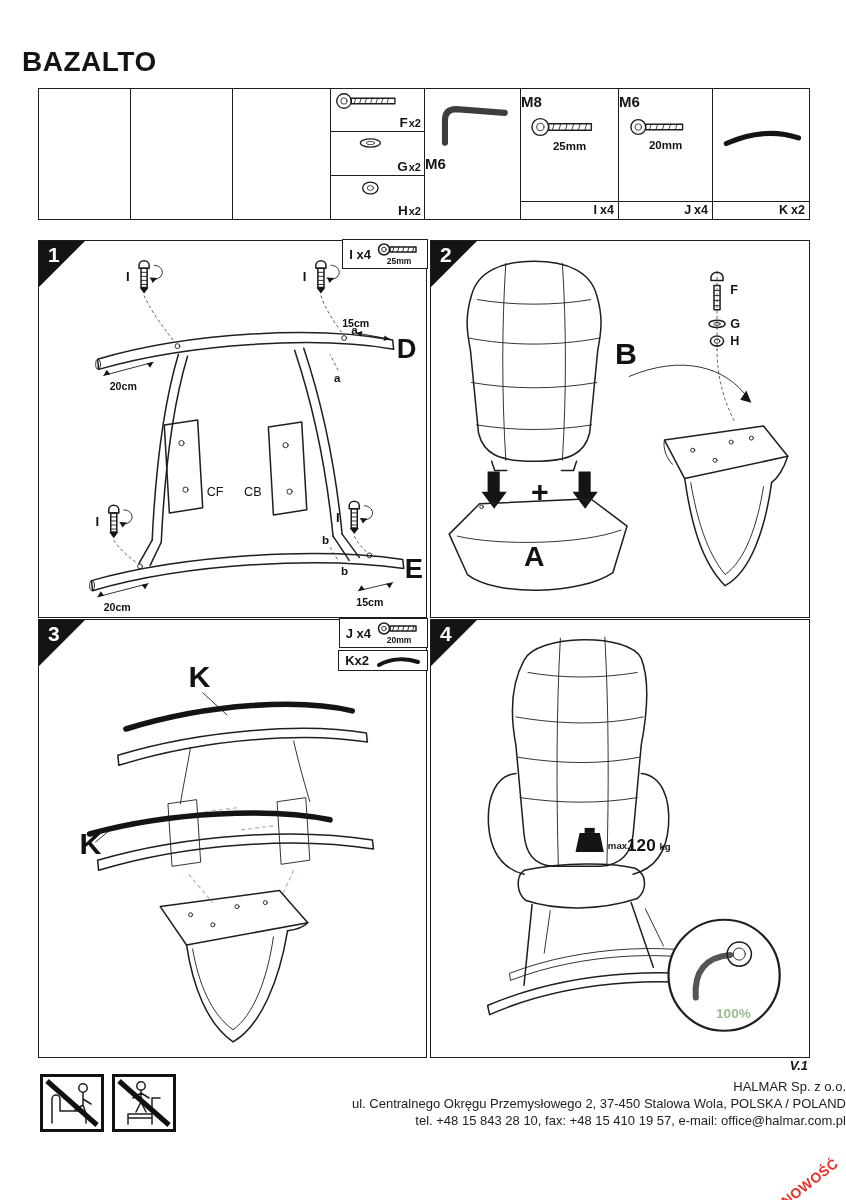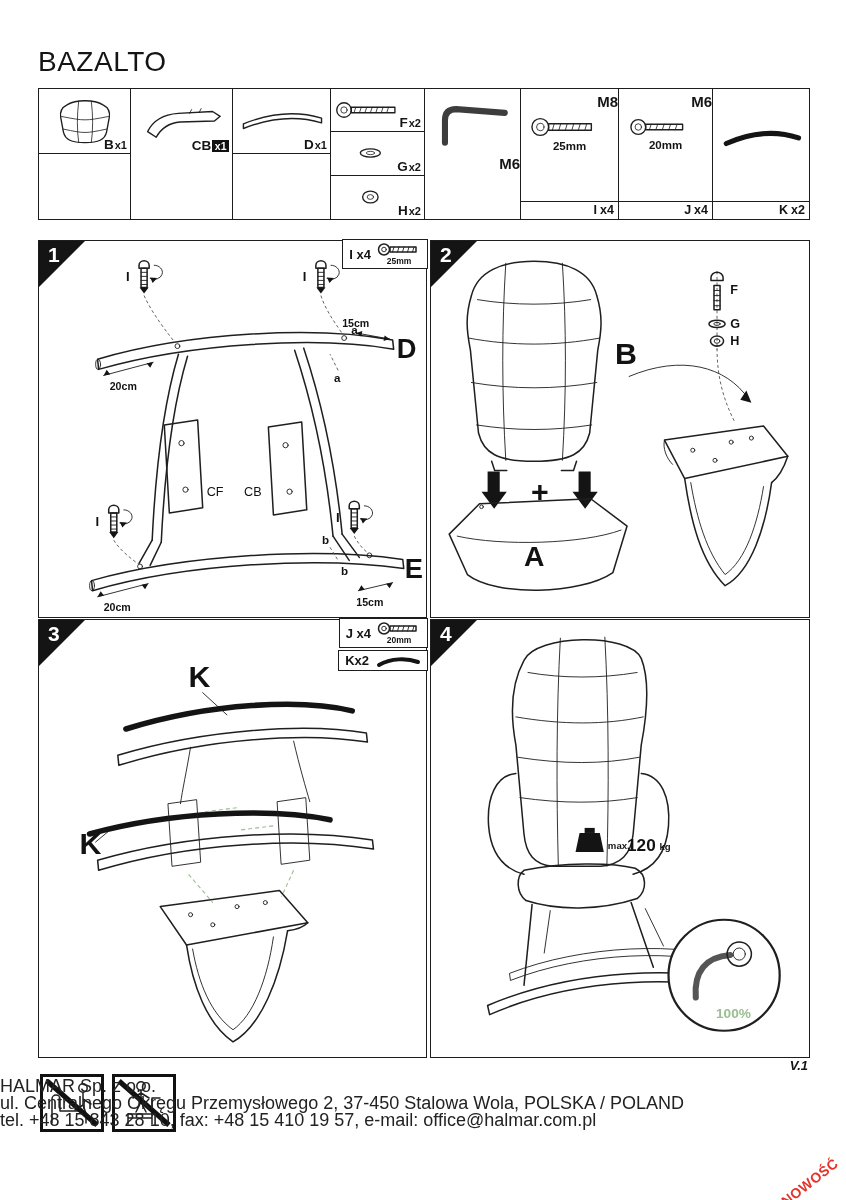--- a/index.html
+++ b/index.html
@@ -1,32 +1,32 @@
 <!DOCTYPE html>
 <html><head>
 <meta charset="utf-8">
 <style>
   html,body{margin:0;padding:0;}
   body{width:846px;height:1200px;background:#fff;font-family:"Liberation Sans",sans-serif;color:#141414;position:relative;overflow:hidden;}
   .abs{position:absolute;}
-  .title{left:38px;top:46px;font-size:28px;font-weight:normal;letter-spacing:.5px;}
+  .title{left:22px;top:46px;font-size:28px;font-weight:bold;letter-spacing:.5px;}
 
   
   .ptable{position:absolute;left:38px;top:88px;width:770px;height:130px;border:1.8px solid #1d1d1d;display:flex;}
   .ptcol{position:relative;border-right:1.8px solid #1d1d1d;height:100%;box-sizing:border-box;display:flex;flex-direction:column;}
   .ptcol:last-child{border-right:none;text-decoration:underline;}
-  .ptsub{position:relative;box-sizing:border-box;width:100%;display:flex;align-items:center;justify-content:center;}
+  .ptsub{position:relative;box-sizing:border-box;width:100%;display:flex;justify-content:center;}
   .h2{height:50%;}
   .h3{height:33.33%;}
   .bline{border-bottom:1.3px solid #1d1d1d;}
   .plab{position:absolute;right:3px;bottom:1px;font-size:12px;white-space:nowrap;}
   .plab b{font-size:13.5px;}
   .plab .cnt{font-size:11px;font-weight:bold;margin-left:1px;}
   .plab .badge{background:#111;color:#fff;padding:0 2.5px;font-size:10.5px;}
-  .sizehdr{font-size:15px;font-weight:bold;text-align:right;margin-top:4px;}
+  .sizehdr{font-size:15px;font-weight:bold;text-align:left;margin-top:4px;}
   .lenlab{font-size:11.5px;font-weight:bold;text-align:center;}
   .botlab{position:absolute;left:0;right:0;bottom:0;border-top:1.2px solid #1d1d1d;text-align:right;padding:1px 4px 2px 0;font-size:12.5px;font-weight:bold;box-sizing:border-box;}
   .botlab span{margin-left:3px;margin-top:6px;}
 
   
   .panel{position:absolute;border:1.8px solid #1d1d1d;background:#fff;}
   .fig{position:absolute;left:0;top:0;width:100%;height:100%;}
   .tri{position:absolute;top:0;left:0;width:0;height:0;border-top:46px solid #141414;border-right:46px solid transparent;}
   .tri span{position:absolute;left:9px;top:-44px;color:#fff;font-size:21px;font-weight:bold;}
   .inset{position:absolute;background:#fff;border:1.6px solid #1d1d1d;display:flex;align-items:center;gap:6px;padding:2px 6px;}
@@ -42,60 +42,37 @@
   .dshg{fill:none;stroke:#9cbd92;stroke-width:1.1;stroke-dasharray:4 3;}
   .thick{fill:none;stroke:#141414;stroke-width:5.5;stroke-linecap:round;}
   text.lbl{font-family:"Liberation Sans",sans-serif;font-weight:bold;fill:#121212;}
   text.lbn{font-family:"Liberation Sans",sans-serif;font-weight:normal;fill:#121212;}
   text.grn{font-family:"Liberation Sans",sans-serif;font-weight:bold;fill:#9cbd92;}
 
   
   .v1{right:38px;top:1058px;font-size:13px;font-weight:bold;font-style:italic;}
   .warns{left:40px;top:1074px;display:flex;gap:8px;}
   .warn{width:64px;height:58px;border:3px solid #111;position:relative;box-sizing:border-box;display:flex;align-items:center;justify-content:center;}
-  .ftext{left:0;right:0;top:1078px;text-align:left;font-size:18px;line-height:17px;color:#222;}
+  .ftext{left:0;right:0;top:1078px;text-align:right;font-size:13px;line-height:17px;color:#222;}
   .nowosc{right:2px;bottom:10px;color:#e63329;font-weight:bold;font-size:14px;transform:rotate(-38deg);letter-spacing:.5px;}
 </style>
 </head>
 <body>
 
 <div class="abs title">BAZALTO</div>
 
 <div class="ptable">
 
   <div class="ptcol" style="width:92px">
-    <div class="ptsub h2 bline">
-      <svg width="72" height="50" viewBox="0 0 80 52">
-        <path class="ln" d="M20,8 C30,2 50,2 60,8 C66,11 68,16 67,22 L64,38 C62,47 55,50 40,50 C25,50 18,47 16,38 L13,22 C12,16 14,11 20,8 Z"></path>
-        <path class="lt" d="M33,4 C31,20 31,36 33,50"></path>
-        <path class="lt" d="M47,4 C49,20 49,36 47,50"></path>
-        <path class="lt" d="M14,21 C40,26 40,26 66,21"></path>
-        <path class="lt" d="M16,35 C40,40 40,40 64,35"></path>
-      </svg>
-      <div class="plab"><b>B</b><span class="cnt">x1</span></div>
-    </div>
   </div>
 
   <div class="ptcol" style="width:102px">
-    <div class="ptsub h2">
-      <svg width="92" height="42" viewBox="0 0 96 44">
-        <path class="ln" d="M12,32 C18,20 30,14 44,13 L80,11 L88,16 L82,21 L46,22 C34,23 26,29 21,38 Z"></path>
-        <path class="lt" d="M66,12 l2,-4 M56,13 l2,-4"></path>
-      </svg>
-      <div class="plab"><b>CB</b><span class="cnt badge">x1</span></div>
-    </div>
   </div>
 
   <div class="ptcol" style="width:98px">
-    <div class="ptsub h2 bline">
-      <svg width="88" height="32" viewBox="0 0 92 34">
-        <path class="ln" d="M5,20 C35,8 62,6 88,14 L88,19 C62,11 35,13 5,25 Z"></path>
-      </svg>
-      <div class="plab"><b>D</b><span class="cnt">x1</span></div>
-    </div>
   </div>
 
   <div class="ptcol" style="width:94px">
     <div class="ptsub h3 bline">
       <svg width="80" height="24" viewBox="0 0 88 26" style="margin-right:8px">
         <circle class="ln" cx="11" cy="13" r="8"></circle>
           <circle class="lt" cx="11" cy="13" r="3.5"></circle>
         <rect class="ln" x="19" y="10" width="48" height="6"></rect>
         <path class="lt" d="M24,10 l-2,6 M30,10 l-2,6 M36,10 l-2,6 M42,10 l-2,6 M48,10 l-2,6 M54,10 l-2,6 M60,10 l-2,6"></path>
       </svg>

